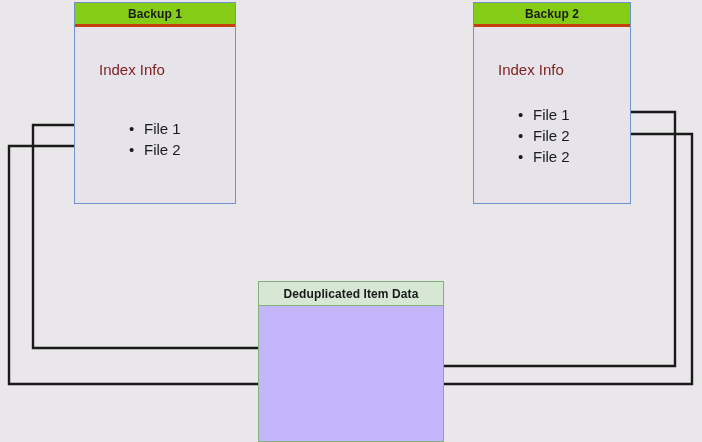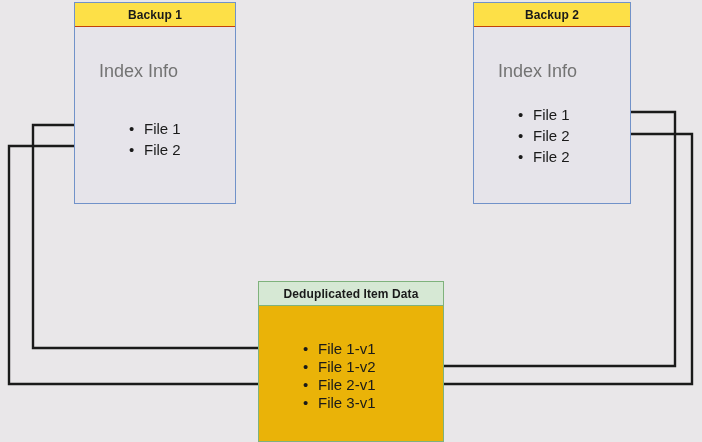--- a/index.html
+++ b/index.html
@@ -24,50 +24,50 @@
   .box {
     position: absolute;
     box-sizing: border-box;
   }
   .box-outer {
     border: 1px solid #7192c9;
     background: #e6e4ea;
   }
   .box-outer.green {
     border: 1px solid #7fb27c;
-    background: #eab308;
+    background: #c4b5fd;
   }
   .box-header {
     position: absolute;
     left: 0;
     top: 0;
     right: 0;
     height: 24px;
     box-sizing: border-box;
-    background: #fde047;
-    border-bottom: 1px solid #c2410c;
+    background: #84cc16;
+    border-bottom: 3px solid #c2410c;
     font-size: 12px;
     font-weight: bold;
     color: #1a1a1a;
     display: flex;
     align-items: center;
     justify-content: center;
     letter-spacing: 0.1px;
   }
   .box-header.green {
     background: #d6e8d4;
     border-bottom: 1px solid #7fb27c;
   }
   .box-title-text {
     white-space: nowrap;
   }
   .index-label {
     position: absolute;
-    font-size: 18px;
-    color: #737373;
+    font-size: 15px;
+    color: #7f1d1d;
     white-space: nowrap;
   }
   ul.filelist {
     position: absolute;
     margin: 0;
     padding: 0;
     list-style: none;
   }
   ul.filelist li {
     font-size: 15px;
@@ -134,19 +134,13 @@
     <li>File 1</li>
     <li>File 2</li>
     <li>File 2</li>
   </ul>
 </div>
 
 <div class="box box-outer green" style="left:258px; top:281px; width:186px; height:161px;">
   <div class="box-header green">
     <span class="box-title-text">Deduplicated Item Data</span>
   </div>
-  <ul class="filelist wide" style="left:44px; top:58px;">
-    <li>File 1-v1</li>
-    <li>File 1-v2</li>
-    <li>File 2-v1</li>
-    <li>File 3-v1</li>
-  </ul>
 </div>
 
 </body></html>

